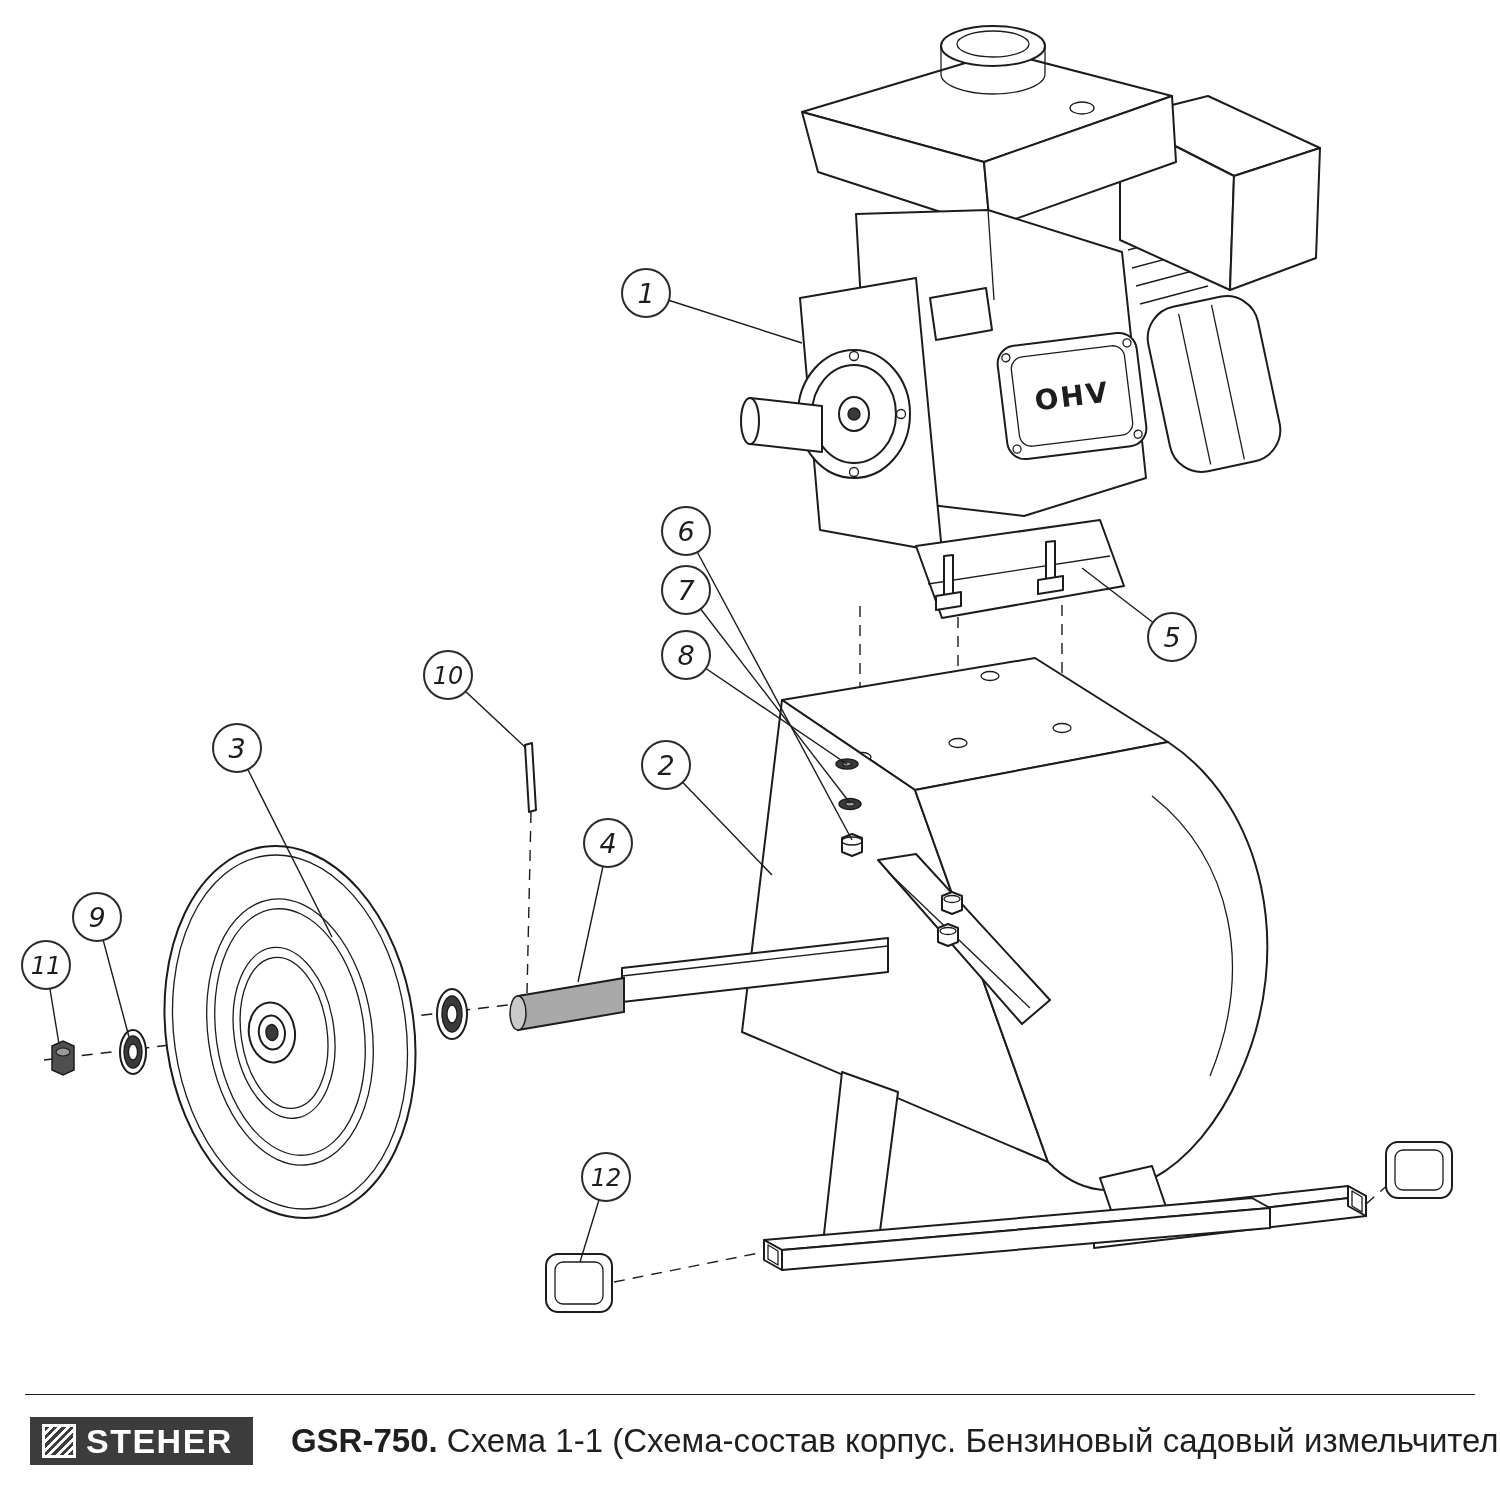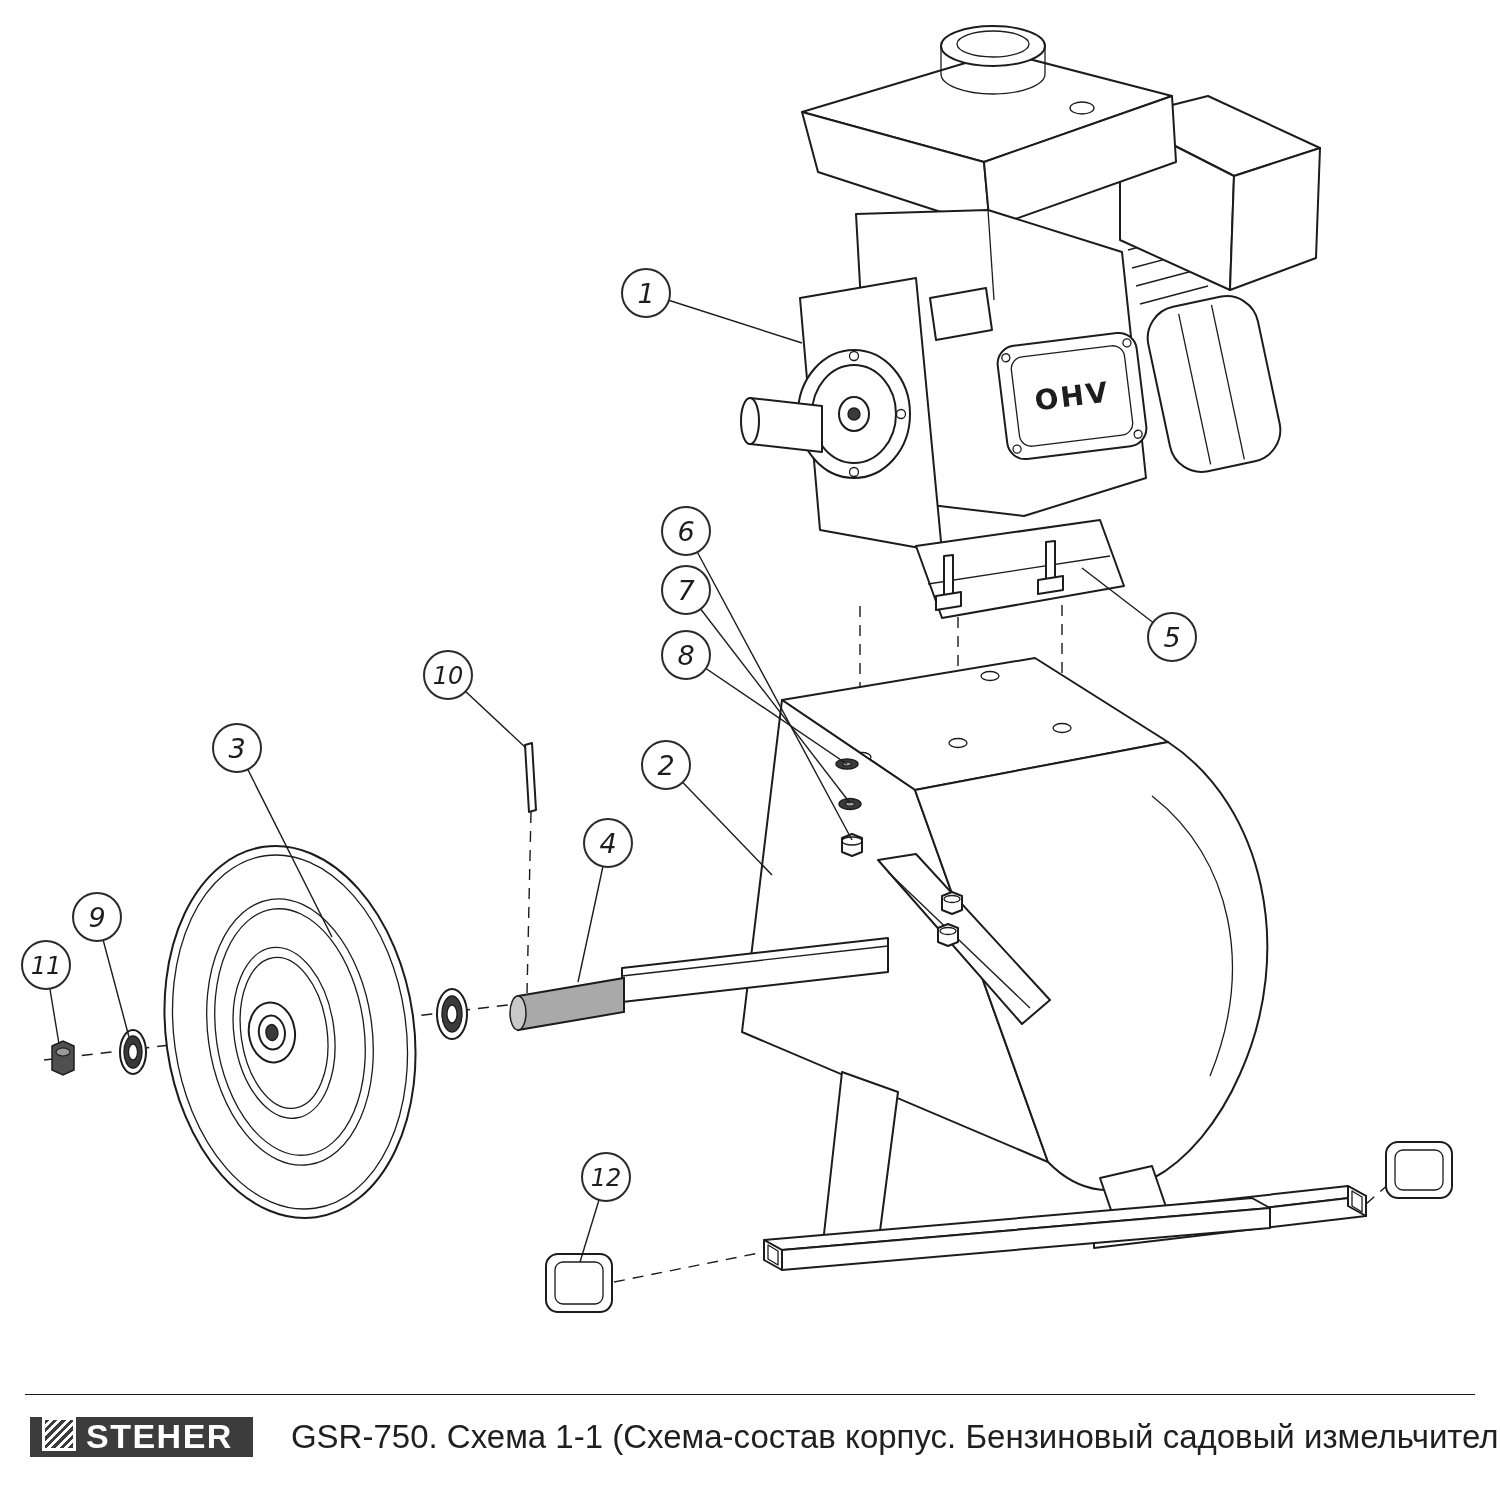--- a/index.html
+++ b/index.html
@@ -22,26 +22,26 @@
   .dash { fill:none; stroke:#1c1c1c; stroke-width:1.4; stroke-dasharray:11 8; }
   .lead { stroke:#1c1c1c; stroke-width:1.4; }
   .co   { fill:#ffffff; stroke:#2a2a2a; stroke-width:2; }
   text.cnum  { font-family:"DejaVu Sans", sans-serif; font-style:italic; font-size:27px; fill:#1d1d1d; }
   text.cnum2 { font-family:"DejaVu Sans", sans-serif; font-style:italic; font-size:24px; fill:#1d1d1d; }
   text.ohv   { font-family:"DejaVu Sans", sans-serif; font-weight:bold; font-size:28px; letter-spacing:2px; fill:#1d1d1d; }
 
   
   .footer-rule { position:absolute; left:25px; right:25px; top:1394px; border-top:1.5px solid #1a1a1a; }
   .footer-row  { position:absolute; left:30px; top:1417px; display:flex; align-items:center; gap:38px; }
-  .brand-badge { display:flex; align-items:flex-start; gap:10px; background:#3c3c3c; padding:0 20px 0 12px; height:40px; }
+  .brand-badge { display:flex; align-items:center; gap:10px; background:#3c3c3c; padding:0 20px 0 12px; height:48px; }
   .brand-glyph { width:34px; height:34px; border:3px solid #fff;
                  background:repeating-linear-gradient(135deg,#3c3c3c 0 3px,#ffffff 3px 6px); }
   .brand-text  { color:#ffffff; font-weight:bold; font-size:34px; letter-spacing:1.5px; }
   .footer-title{ font-size:33px; color:#1f1f1f; white-space:nowrap; }
-  .footer-title .model { font-weight:normal; }
+  .footer-title .model { font-weight:bold; }
 </style>
 </head>
 <body>
 
 <div class="page">
 
   <svg class="diagram" viewBox="0 0 1500 1500">
 
     <g>
       <line class="dash" x1="44" y1="1060" x2="516" y2="1004"></line>

